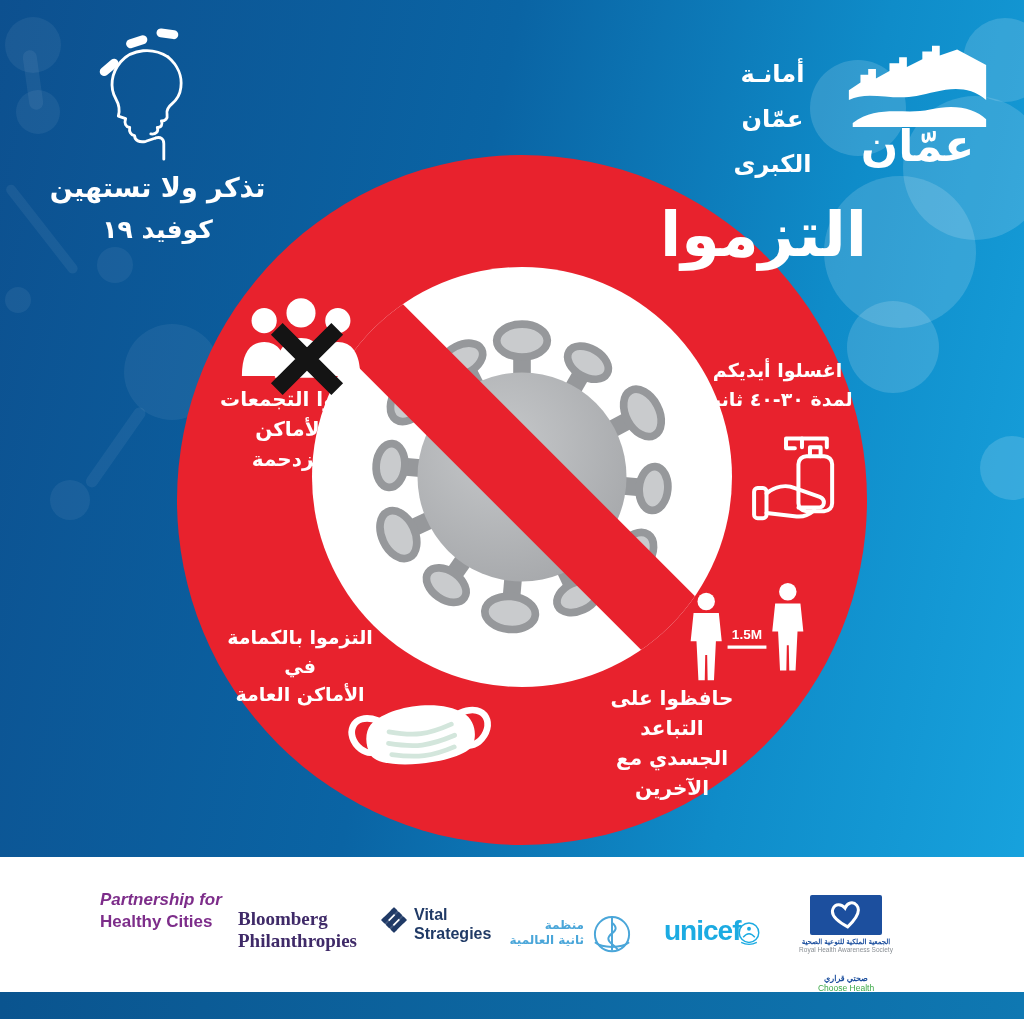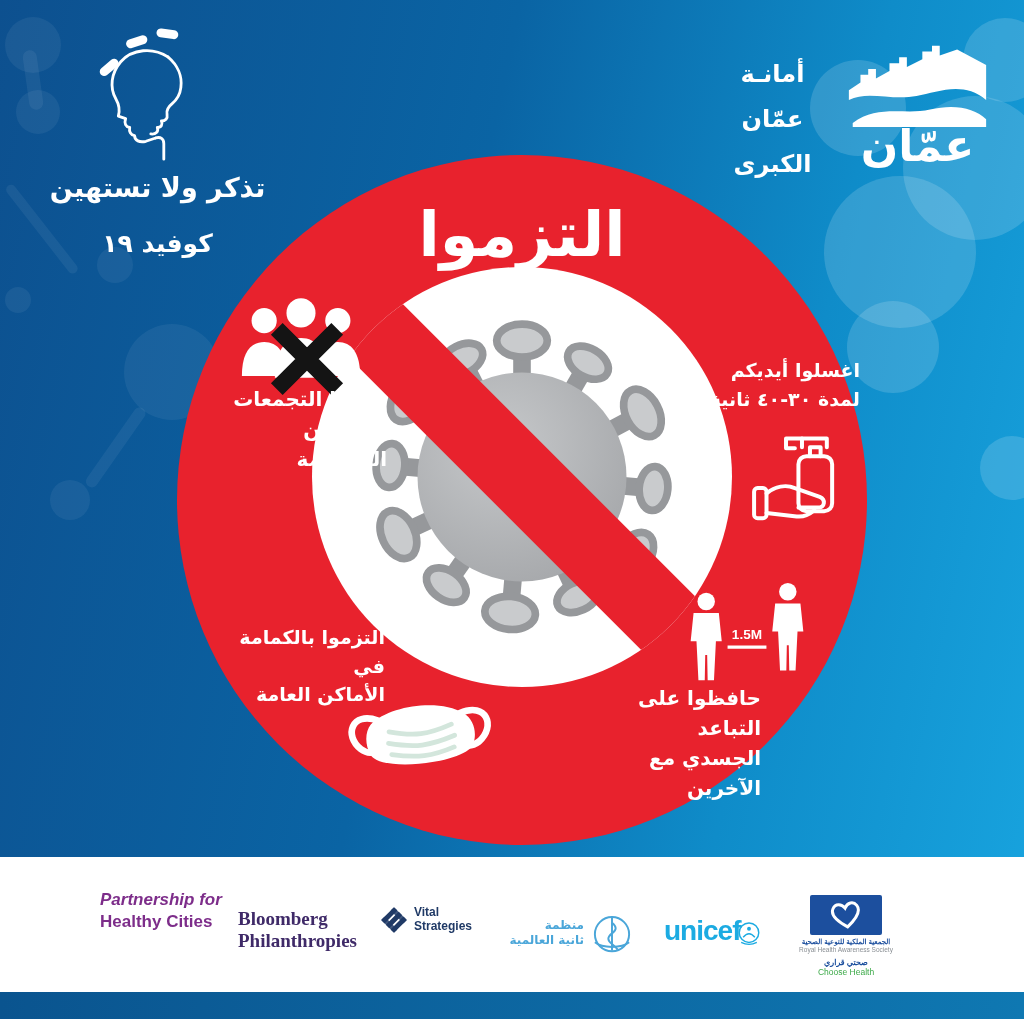--- a/index.html
+++ b/index.html
@@ -9,72 +9,72 @@
     background:linear-gradient(102deg,#0d508f 0%,#0a64a4 42%,#0f8cc9 72%,#18a4df 100%);
   }
   svg{display:block}
   .abs{position:absolute}
   
   #molecules{position:absolute;inset:0;pointer-events:none}
   
   #reminder-icon{left:80px;top:26px;width:140px;height:138px}
   #reminder-text{left:30px;top:170px;width:255px;text-align:center;color:#fff;font-weight:bold;direction:rtl}
   #reminder-line1{font-size:27px;line-height:1.3}
-  #reminder-line2{font-size:25px;margin-top:24px}
+  #reminder-line2{font-size:25px;margin-top:10px}
   
   #muni-text{left:705px;top:52px;width:135px;text-align:center;color:#fff;font-weight:bold;
              font-size:24px;line-height:45px;direction:rtl}
   #muni-mark{left:845px;top:36px;width:145px;height:170px;text-align:center}
   #muni-mark-word{color:#fff;font-weight:bold;font-size:44px;line-height:1.0;margin-top:-4px;direction:rtl}
   
   #red-circle{left:177px;top:155px;width:690px;height:690px;border-radius:50%;background:#e8222d}
-  #main-title{left:177px;top:198px;width:690px;text-align:center;color:#fff;
+  #main-title{left:177px;top:198px;width:690px;text-align:right;color:#fff;
               font-size:62px;font-weight:bold;direction:rtl}
   #white-circle{left:312px;top:267px;width:420px;height:420px;border-radius:50%;
                 background:#fff;overflow:hidden}
   #virus-icon{position:absolute;left:45px;top:45px;width:330px;height:330px}
   #no-slash{position:absolute;left:50%;top:50%;width:640px;height:76px;background:#e8222d;
             transform:translate(-50%,-50%) rotate(45deg)}
   
-  .tip-text{color:#fff;font-weight:bold;text-align:right;line-height:1.5;direction:rtl}
+  .tip-text{color:#fff;font-weight:bold;text-align:center;line-height:1.5;direction:rtl}
   #tip-crowd-text{left:207px;top:384px;width:180px;font-size:20px}
   #tip-wash-text{left:695px;top:356px;width:165px;font-size:19px}
   #tip-distance-text{left:583px;top:683px;width:178px;font-size:20px}
   #tip-mask-text{left:215px;top:623px;width:170px;font-size:19px}
   #crowd-icon{left:238px;top:296px;width:126px;height:90px}
   #x-mark-icon{left:268px;top:320px;width:78px;height:78px}
   #sanitizer-icon{left:743px;top:426px;width:102px;height:102px}
   #distance-icon{left:683px;top:583px;width:128px;height:102px}
   #mask-icon{left:338px;top:673px;width:162px;height:118px}
   
   #footer-band{left:0;top:857px;width:1024px;height:135px;background:#ffffff}
   #bottom-strip{left:0;top:992px;width:1024px;height:27px;
                 background:linear-gradient(90deg,#0a548f 0%,#0f78b2 100%)}
   #phc-logo{left:100px;top:32px;width:150px;color:#7d2d8a;font-weight:bold;
             font-size:17px;line-height:1.3;font-family:"Liberation Sans",sans-serif}
   #phc-logo .it{font-style:italic}
   #bloomberg-logo{left:238px;top:51px;width:140px;color:#3f2a68;font-weight:bold;
                   font-size:19px;line-height:1.15;font-family:"Liberation Serif",serif}
   #vital-knot-icon{left:380px;top:49px;width:28px;height:28px}
-  #vital-logo{left:414px;top:48px;color:#203a66;font-weight:bold;font-size:12px;line-height:1.2;
+  #vital-logo{left:414px;top:48px;color:#203a66;font-weight:bold;font-size:16px;line-height:1.2;
               font-family:"Liberation Sans",sans-serif}
   #who-text{left:494px;top:61px;width:90px;text-align:right;color:#4aa6d9;font-weight:bold;
             direction:rtl;line-height:1.25}
   #who-text .s1{font-size:12px}
   #who-text .s2{font-size:12px}
   #who-emblem-icon{left:590px;top:56px;width:44px;height:44px}
   #unicef-word{left:664px;top:58px;color:#1cabe2;font-weight:bold;font-size:28px;
                font-family:"Liberation Sans",sans-serif;letter-spacing:-1px}
   #unicef-emblem-icon{left:736px;top:64px;width:26px;height:26px}
   #rhas-block{left:796px;top:38px;width:100px;text-align:center;font-family:"Liberation Sans",sans-serif}
   #rhas-badge{width:72px;height:40px;margin:0 auto;background:#1c4f9e;border-radius:2px;
               display:flex;align-items:center;justify-content:center}
   #rhas-line1{font-size:7px;color:#1c4f9e;margin-top:3px;direction:rtl;font-weight:bold}
   #rhas-line2{font-size:6.5px;color:#8a8f94}
-  #rhas-line3{font-size:8px;color:#1c4f9e;margin-top:5px;direction:rtl;font-weight:bold}
+  #rhas-line3{font-size:8px;color:#1c4f9e;margin-top:21px;direction:rtl;font-weight:bold}
   #rhas-line4{font-size:8.5px;color:#3daa49;font-weight:normal}
 </style>
 </head>
 <body>
 
 <div id="poster">
 
   <svg id="molecules" width="1024" height="1019" viewBox="0 0 1024 1019">
     <g fill="rgba(255,255,255,0.06)" stroke="none">
       <circle cx="33" cy="45" r="28"></circle>

